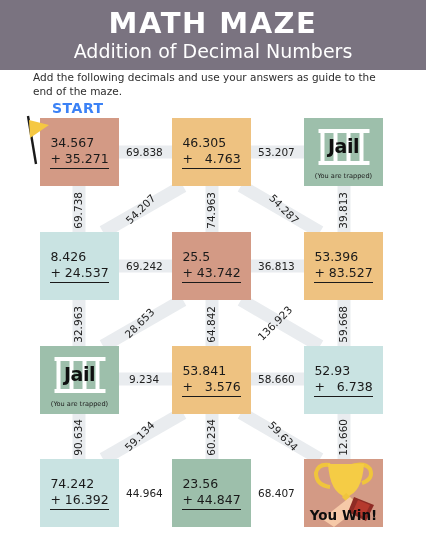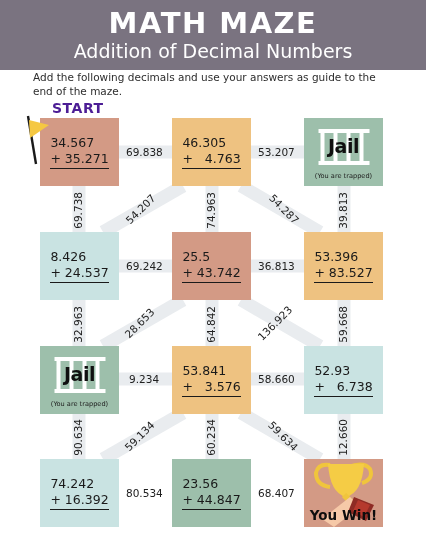--- a/index.html
+++ b/index.html
@@ -34,21 +34,21 @@
   
   #instructions{
     position:absolute;left:33px;top:70px;width:360px;
     font-size:10.5px;
     color:#2d2d2d;
     line-height:1.35;
   }
   
   #start-label{
     position:absolute;left:52px;top:100px;
-    font-size:14px;font-weight:bold;color:#4c1d95;
+    font-size:14px;font-weight:bold;color:#3b82f6;
     letter-spacing:.5px;
   }
   
   #maze{position:absolute;left:0;top:0;width:426px;height:544px;}
   #paths{position:absolute;left:0;top:0;width:426px;height:544px;}
 
   .cell{
     position:absolute;
     width:79px;height:68px;
     box-sizing:border-box;
@@ -246,15 +246,15 @@
 
   <div class="lbl" style="left:129px;top:373px;">9.234</div>
   <div class="lbl" style="left:258px;top:373px;">58.660</div>
 
   <div class="lbl vert" style="left:72px;top:419px;">90.634</div>
   <div class="lbl d1" style="left:121px;top:430px;">59.134</div>
   <div class="lbl vert" style="left:205px;top:419px;">60.234</div>
   <div class="lbl d2" style="left:265px;top:430px;">59.634</div>
   <div class="lbl vert" style="left:337px;top:419px;">12.660</div>
 
-  <div class="lbl" style="left:126px;top:487px;">80.534</div>
+  <div class="lbl" style="left:126px;top:487px;">44.964</div>
   <div class="lbl" style="left:258px;top:487px;">68.407</div>
 </div>
 
 </body></html>

